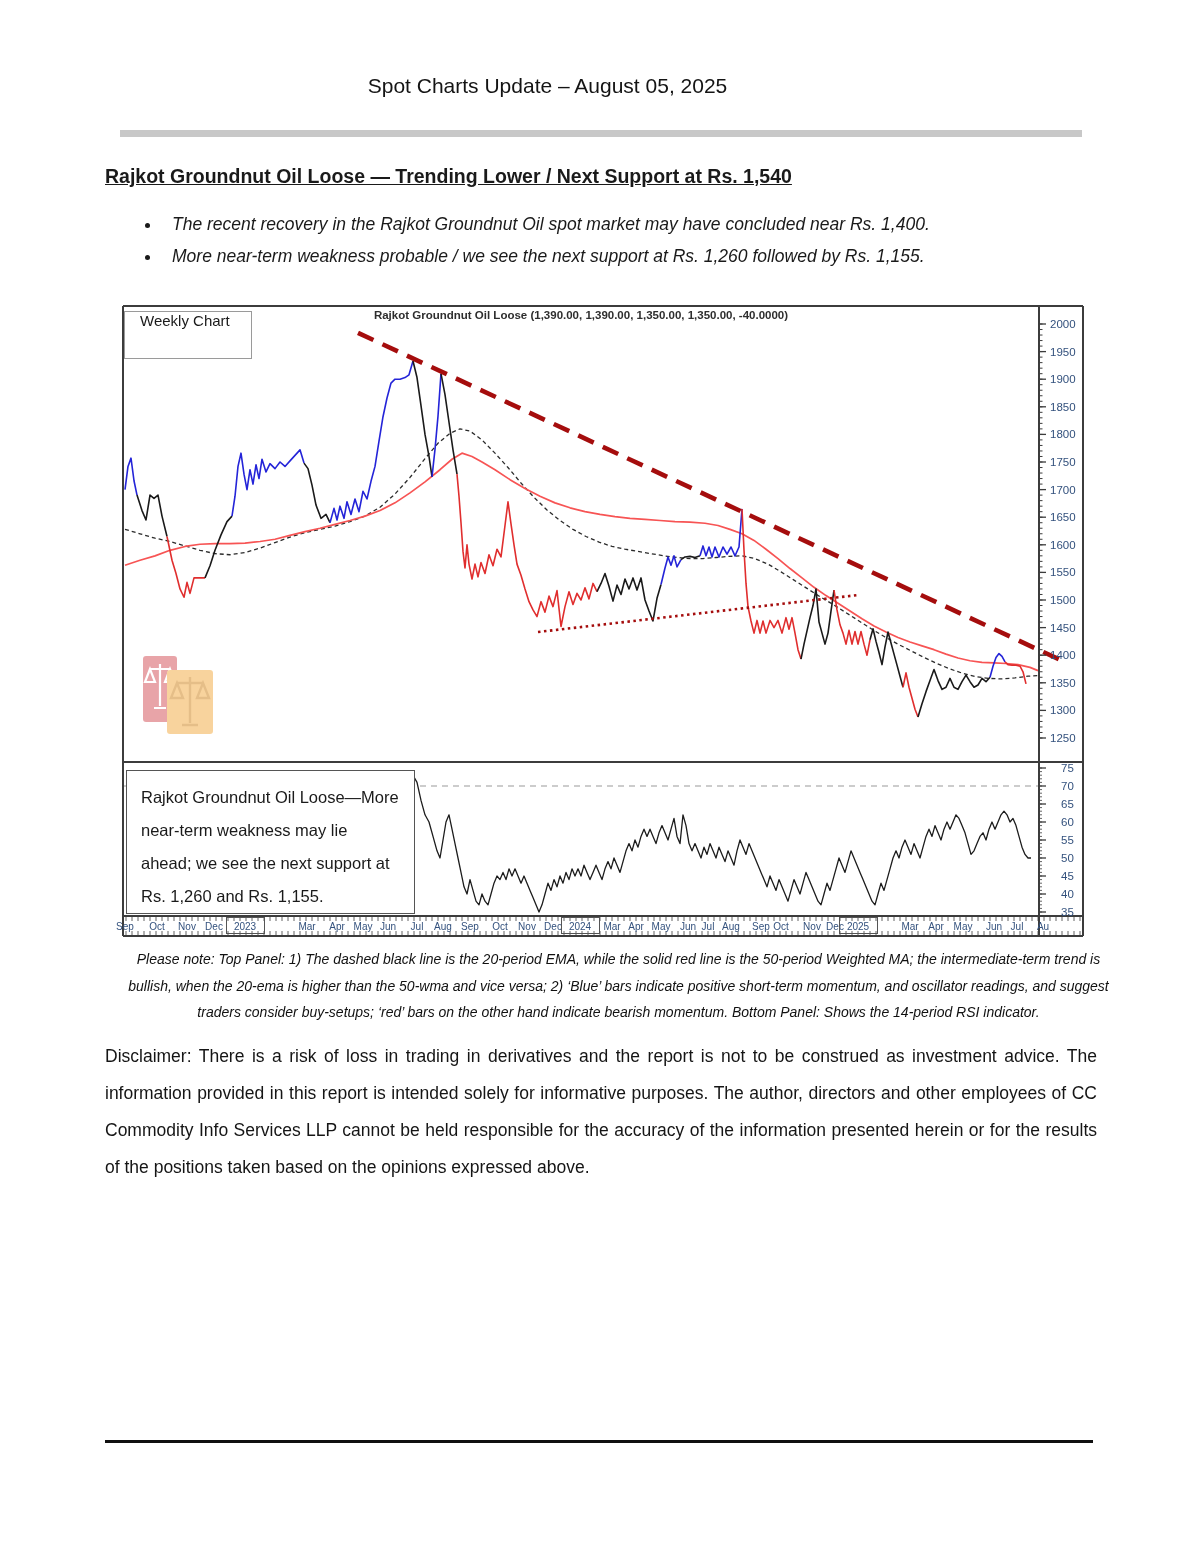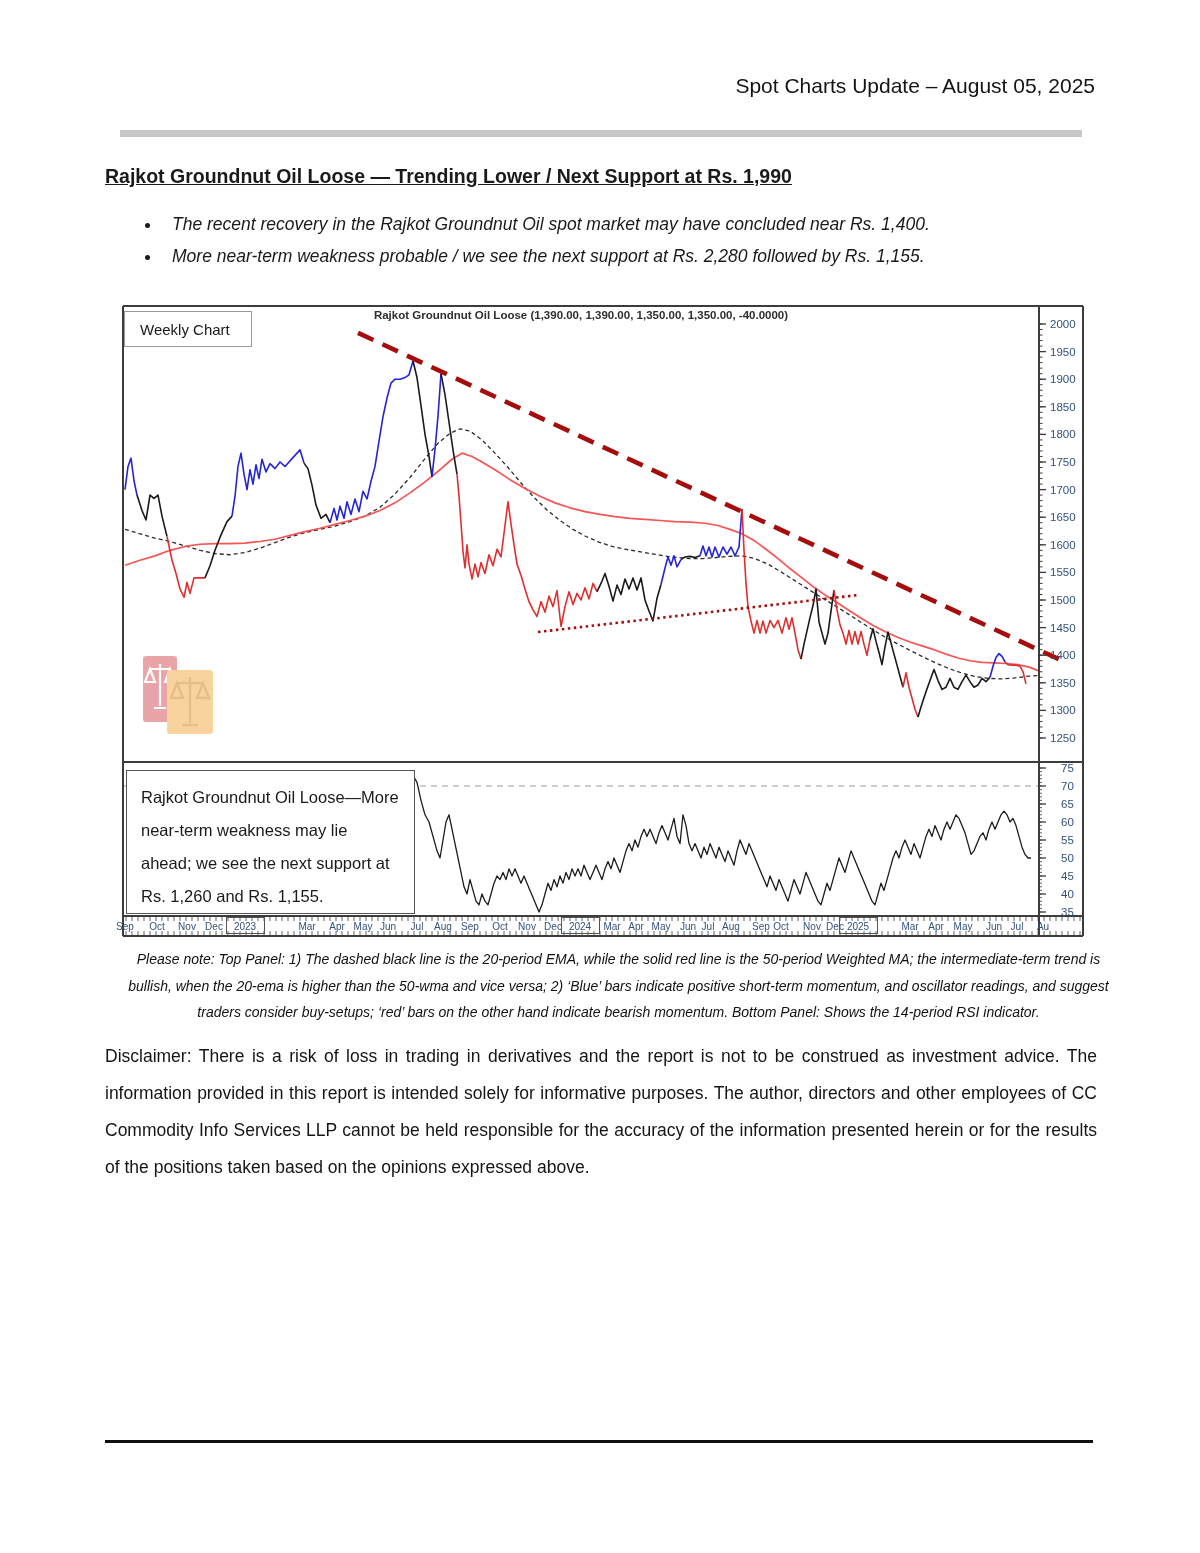--- a/index.html
+++ b/index.html
@@ -1,29 +1,29 @@
 <!DOCTYPE html>
 <html><head>
 <meta charset="utf-8">
 <style>
   html,body{margin:0;padding:0;background:#ffffff;}
   .page{position:relative;width:1200px;height:1553px;background:#fff;overflow:hidden;
         font-family:"Liberation Sans",sans-serif;color:#1a1a1a;}
-  .header-title{position:absolute;top:74px;left:0;right:105px;text-align:right;
+  .header-title{position:absolute;top:74px;left:0;right:105px;text-align:center;
         font-size:21px;color:#141414;}
   .header-bar{position:absolute;top:130px;left:120px;width:962px;height:7px;background:#c8c8c8;}
   .report-title{position:absolute;top:165px;left:105px;font-size:19.5px;font-weight:bold;
         text-decoration:underline;margin:0;}
   .bullets{position:absolute;top:214px;left:138px;width:1000px;margin:0;padding:0 0 0 24px;font-style:italic;}
   .bullets li{font-size:17.5px;margin-bottom:11px;list-style:disc;padding-left:10px;}
   .chart-region{position:absolute;inset:0;}
   #chart-svg{position:absolute;left:0;top:0;width:1200px;height:1553px;}
-  .weekly-box{position:absolute;top:311px;left:124px;width:128px;height:36px;
+  .weekly-box{position:absolute;top:311px;left:124px;width:128px;height:48px;
         border:1px solid #9a9a9a;background:#fff;font-size:15px;display:flex;
-        align-items:center;padding-left:15px;box-sizing:border-box;}
+        align-items:flex-start;padding-left:15px;box-sizing:border-box;}
   .annotation-box{position:absolute;top:770px;left:126px;width:289px;height:144px;
         border:1px solid #555;background:#fff;box-sizing:border-box;
         font-size:16.5px;line-height:33px;padding:10px 12px 0 14px;}
   .watermark{position:absolute;top:650px;left:140px;opacity:0.5;display:flex;align-items:flex-end;}
   .watermark .wm-text{font-size:29px;font-weight:bold;letter-spacing:-0.3px;line-height:1;
         position:relative;top:-18px;left:-12px;}
   .wm-gray{color:#8f8aad;}
   .wm-orange{color:#f0a43c;}
   .note{position:absolute;top:946px;left:116px;width:1005px;font-size:14px;font-style:italic;
         line-height:26.5px;text-align:center;color:#111;}
@@ -32,25 +32,25 @@
   .bottom-rule{position:absolute;top:1440px;left:105px;width:988px;height:3px;background:#101010;}
 </style>
 </head>
 <body>
 
 <div class="page">
 
   <div class="header-title">Spot Charts Update – August 05, 2025</div>
   <div class="header-bar"></div>
 
-  <h1 class="report-title">Rajkot Groundnut Oil Loose — Trending Lower / Next Support at Rs. 1,990</h1>
+  <h1 class="report-title">Rajkot Groundnut Oil Loose — Trending Lower / Next Support at Rs. 1,540</h1>
 
   <ul class="bullets">
     <li>The recent recovery in the Rajkot Groundnut Oil spot market may have concluded near Rs. 1,400.</li>
-    <li>More near-term weakness probable / we see the next support at Rs. 2,280 followed by Rs. 1,155.</li>
+    <li>More near-term weakness probable / we see the next support at Rs. 1,260 followed by Rs. 1,155.</li>
   </ul>
 
   <div class="chart-region">
 
     <div class="watermark">
       <svg width="80" height="96" viewBox="0 0 80 96">
         <rect x="3" y="6" width="34" height="66" rx="3" fill="#d24c54"></rect>
         <g stroke="#ffffff" stroke-width="2.2" fill="none">
           <path d="M20 14 v42 M10 19 h20 M10 19 l-5 13 h10 z M30 19 l-5 13 h10 z M14 58 h12"></path>
         </g>

